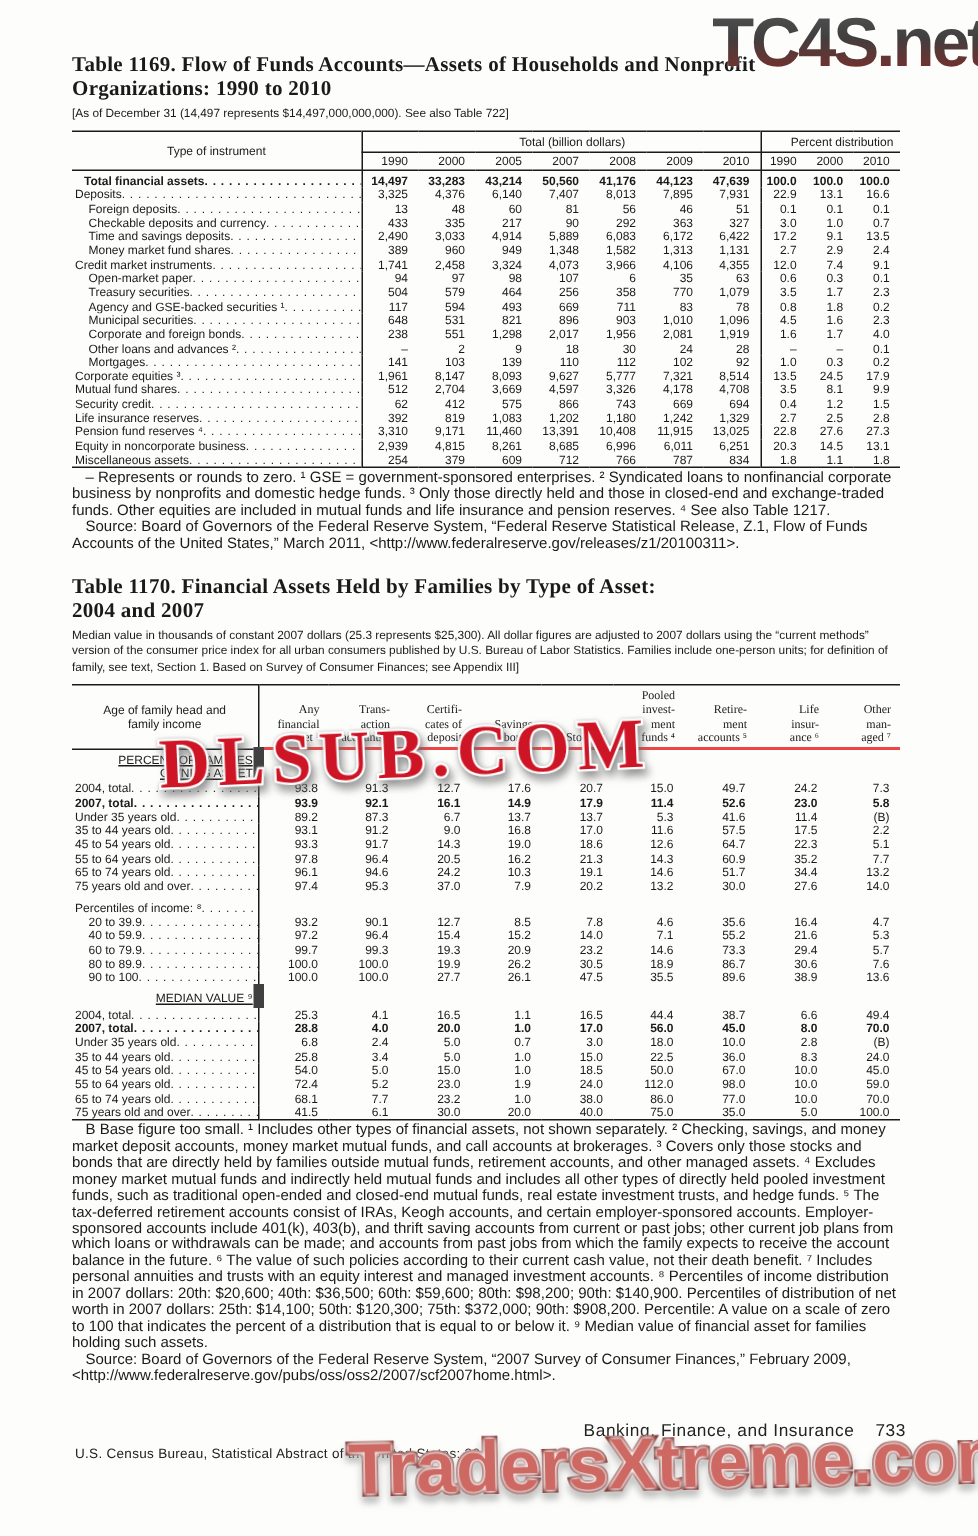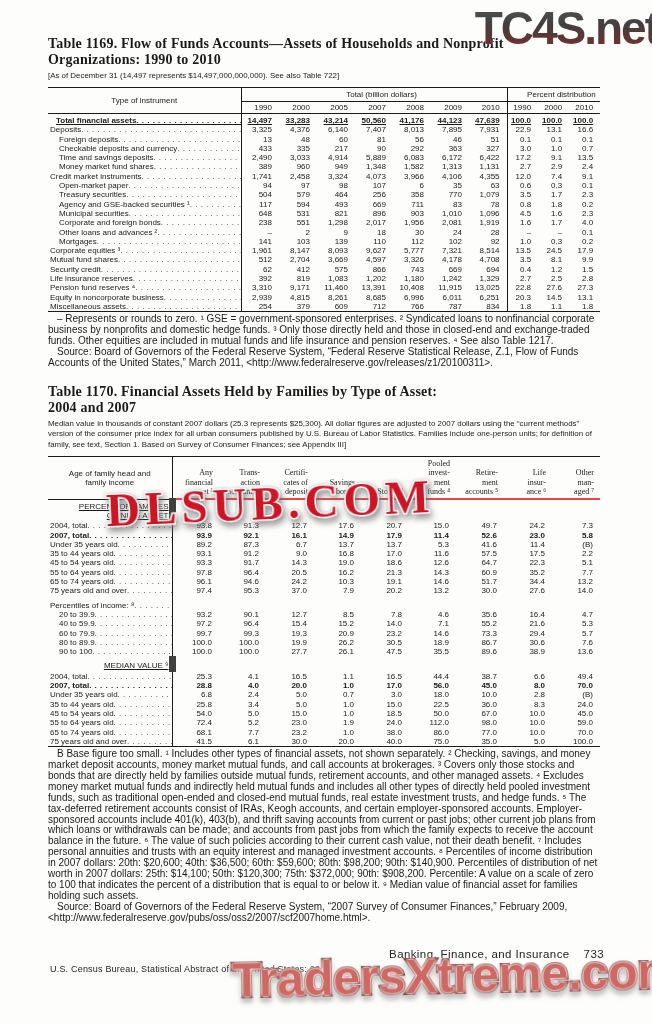--- a/index.html
+++ b/index.html
@@ -25,21 +25,21 @@
   td.num{text-align:right;padding-right:7px;}
   td.sep{border-right:1px solid #1a1a1a;}
   tr.b td{font-weight:700;}
   .fx{display:flex;}
   .lb{white-space:nowrap;}
   .dots{flex:1;overflow:hidden;white-space:nowrap;}
   .dots::after{content:" . . . . . . . . . . . . . . . . . . . . . . . . . . . . . . . . . . . . . . . . . . . .";letter-spacing:.5px;}
   .ind0{padding-left:2px;} .ind1{padding-left:11px;text-align:right;} .ind2{padding-left:8px;}
   td.sech{border-right:7px solid #404040;text-align:right;white-space:pre-line;padding:2px 0 1px 0;text-decoration:underline;}
   tr.gap td{padding-top:5px;}
-  tbody tr.first td{padding-top:2px;text-decoration:underline;}
+  tbody tr.first td{padding-top:2px;}
 
   
   .fn{font-size:10px;line-height:10.9px;margin:2px 0 0 0;}
   .fn p{margin:0;text-indent:9px;}
   .sect-gap{height:15px;}
 
   
   .footer-right{position:absolute;left:4px;top:948px;width:600px;text-align:right;font-size:11.5px;letter-spacing:.4px;color:#222;}
   .footer-right .pg{margin-left:14px;}
   .footer-left{position:absolute;left:50px;top:964px;font-size:9px;letter-spacing:.2px;color:#222;}

